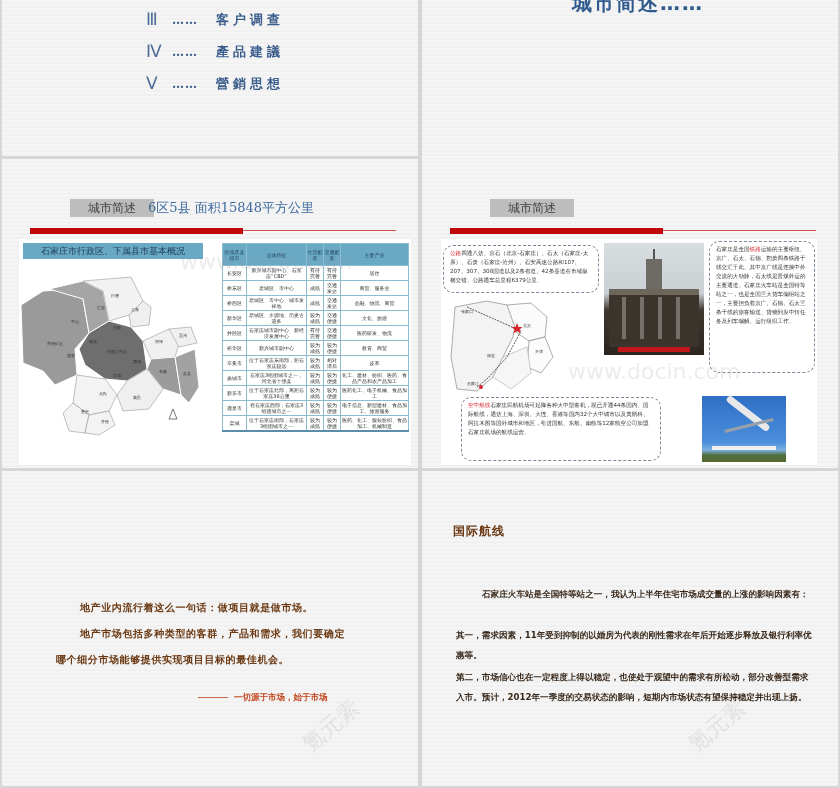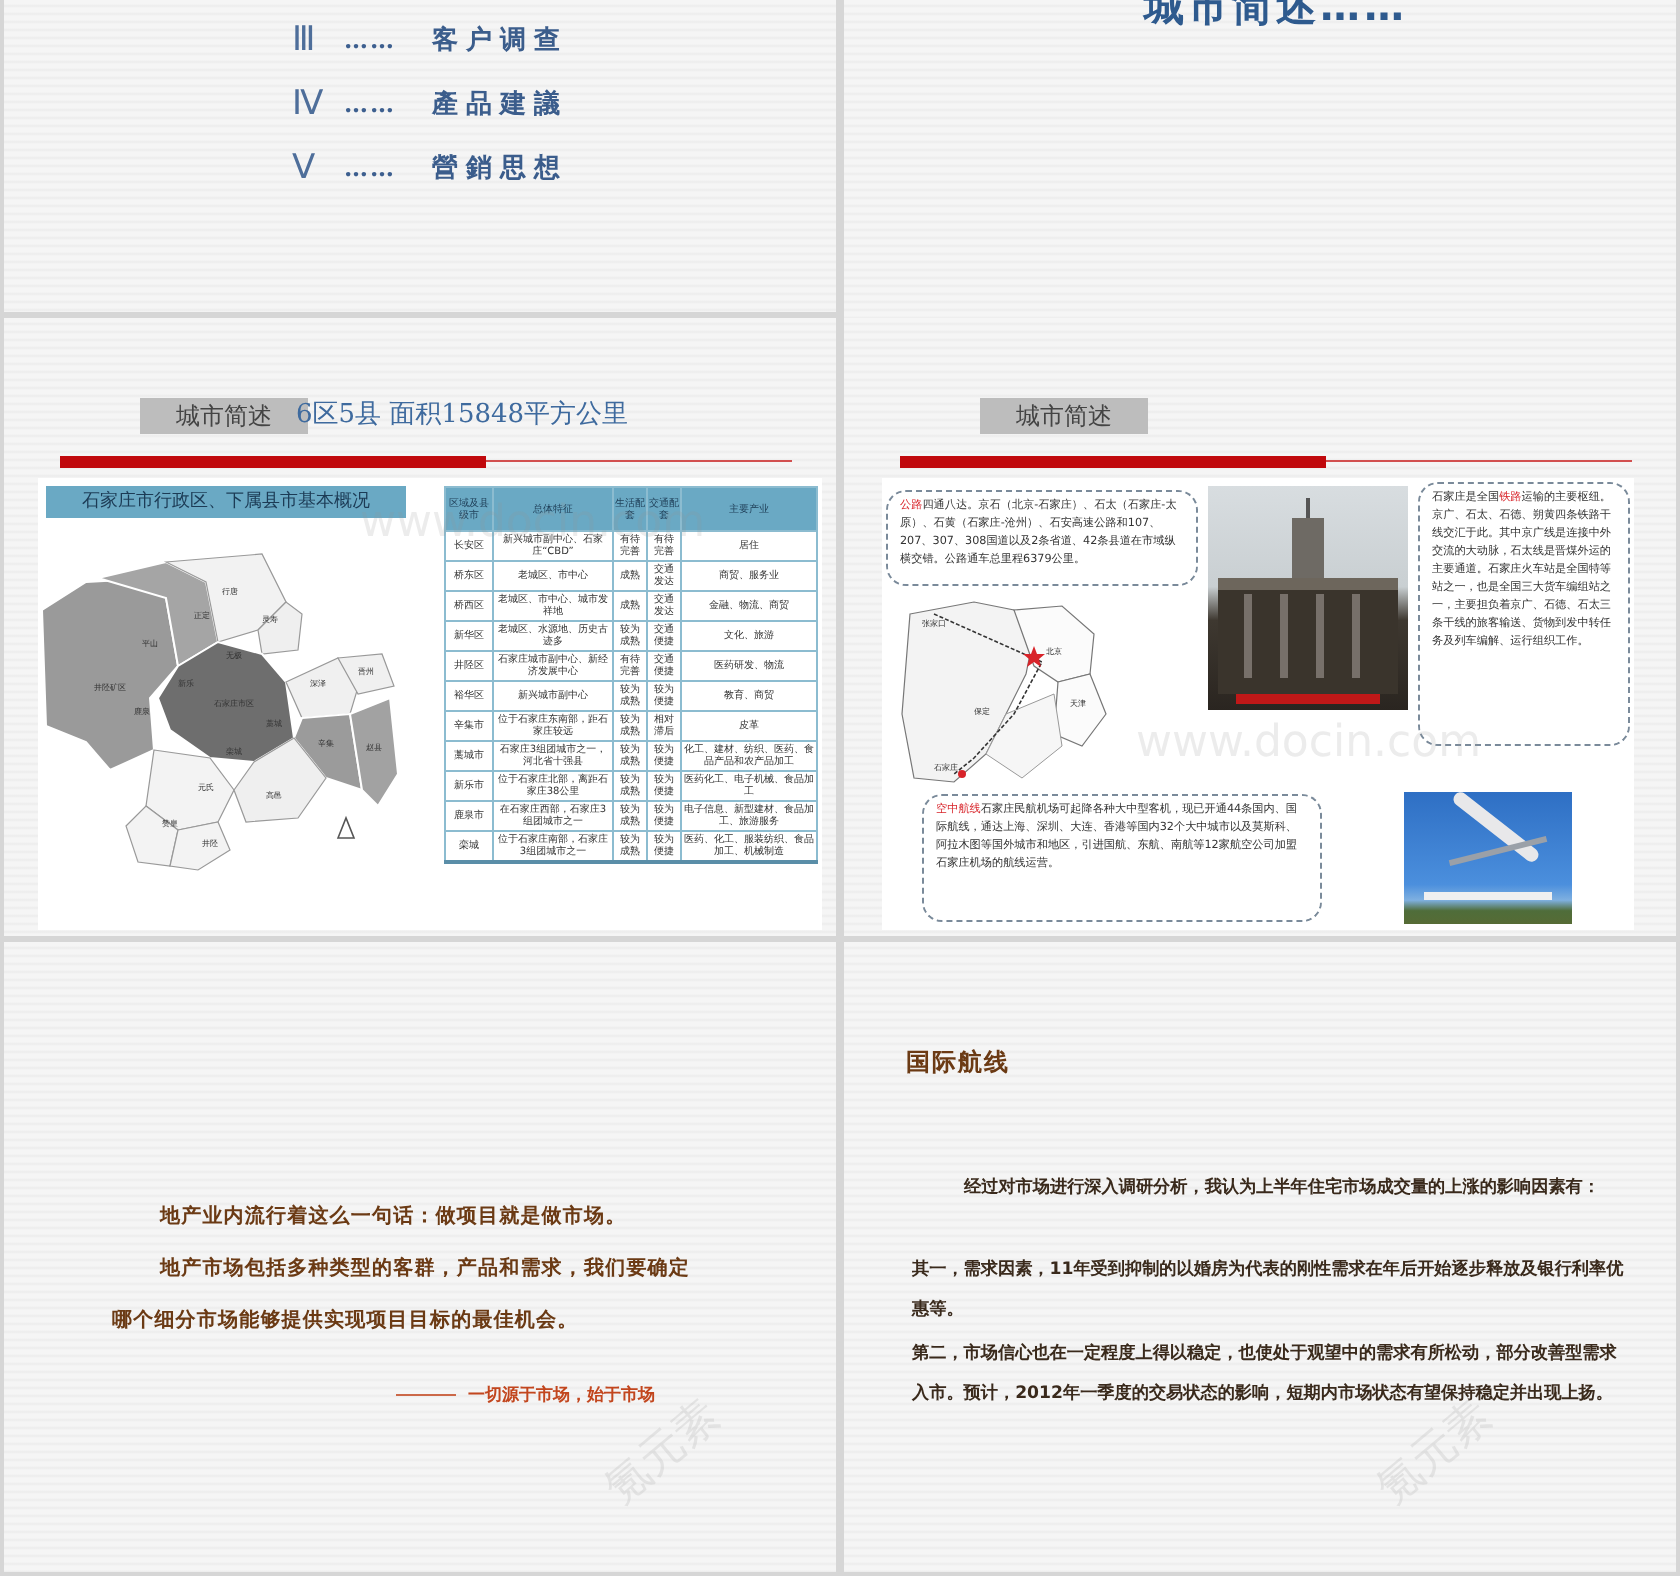--- a/index.html
+++ b/index.html
@@ -337,17 +337,17 @@
   <div class="para5" style="left:78px; top:156px;">地产市场包括多种类型的客群，产品和需求，我们要确定</div>
   <div class="para5" style="left:54px; top:182px;">哪个细分市场能够提供实现项目目标的最佳机会。</div>
   <div class="quote5">
     <span class="quote-dash"></span><span>一切源于市场，始于市场</span>
   </div>
   <div class="watermark" style="left:296px; top:240px;">氪元素</div>
 </div>
 
 <div class="slide" id="s6">
   <div class="summary-title">国际航线</div>
-  <div class="para6" style="top:113px; text-indent:26px;">经过对市场进行深入调研分析，我认为上半年住宅市场成交量的上涨的影响因素有：</div>
+  <div class="para6" style="top:113px; text-indent:26px;">石家庄火车站是全国特等站之一，我认为上半年住宅市场成交量的上涨的影响因素有：</div>
   <div class="para6" style="top:154px;">其一，需求因素，11年受到抑制的以婚房为代表的刚性需求在年后开始逐步释放及银行利率优惠等。</div>
   <div class="para6" style="top:196px;">第二，市场信心也在一定程度上得以稳定，也使处于观望中的需求有所松动，部分改善型需求入市。预计，2012年一季度的交易状态的影响，短期内市场状态有望保持稳定并出现上扬。</div>
   <div class="watermark" style="left:262px; top:240px;">氪元素</div>
 </div>
 
 </body></html>

